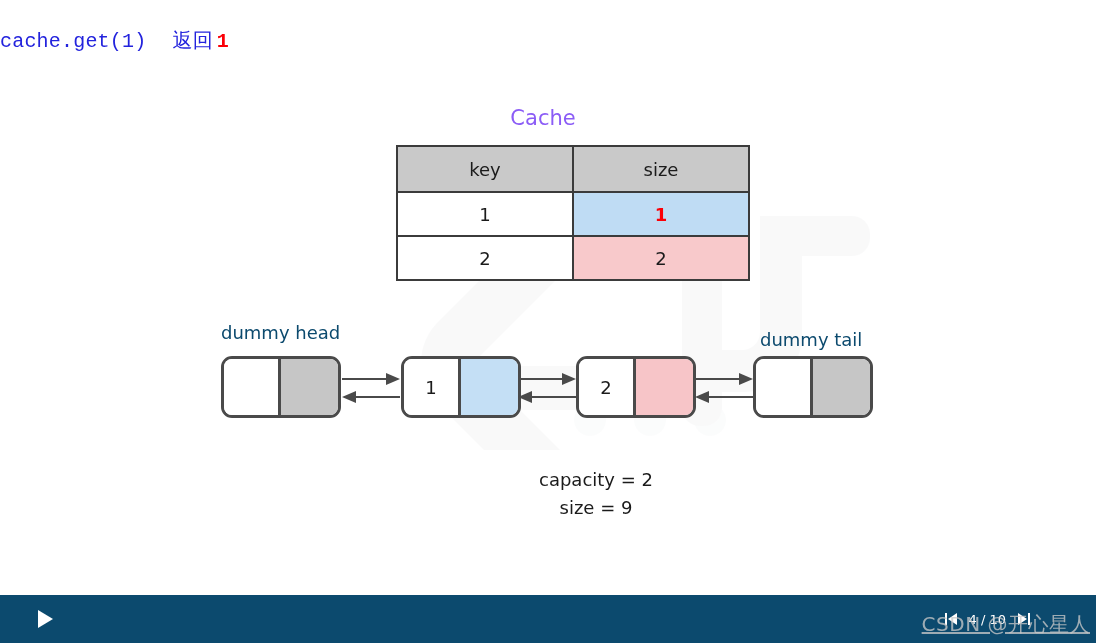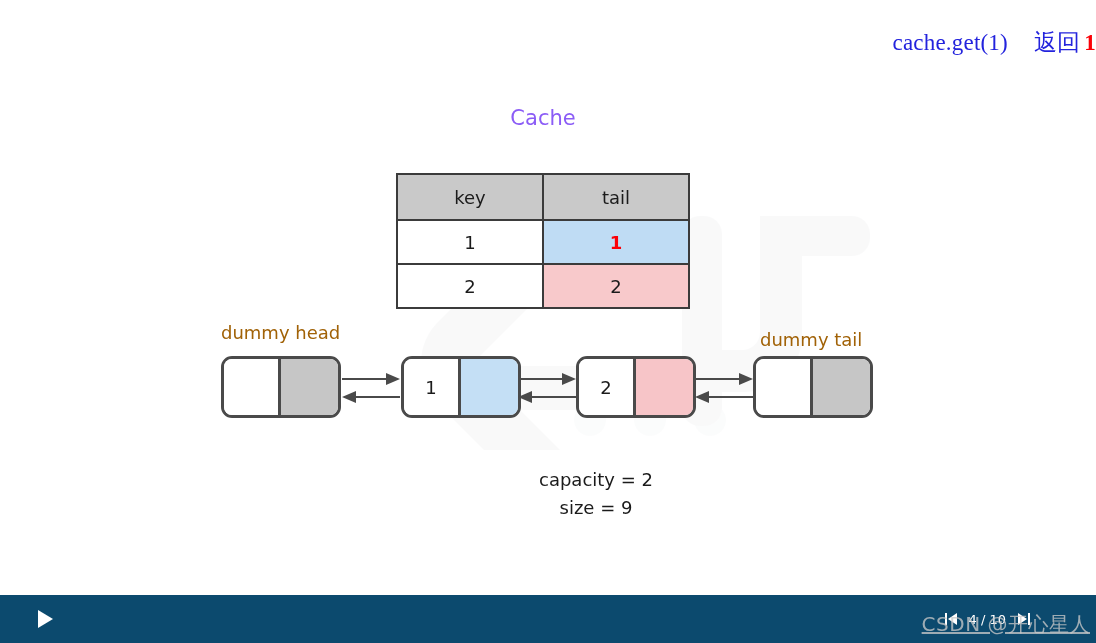--- a/index.html
+++ b/index.html
@@ -28,23 +28,23 @@
     opacity: 0.055;
     pointer-events: none;
   }
 
   
   #title-line {
     position: absolute;
     left: 0;
     top: 27px;
     width: 1096px;
-    text-align: right;
-    font-family: Liberation Serif, serif;
-    font-size: 23px;
+    text-align: left;
+    font-family: Liberation Mono, monospace;
+    font-size: 20px;
     letter-spacing: 0.2px;
     white-space: nowrap;
   }
   #title-line .op {
     color: #2323dd;
   }
   #title-line .gap {
     display: inline-block;
     width: 26px;
   }
@@ -65,24 +65,23 @@
     top: 106px;
     text-align: center;
     font-size: 21px;
     color: #8b5cf6;
     font-family: "DejaVu Sans", sans-serif;
   }
   #cache-table {
     position: absolute;
     left: 396px;
     top: 145px;
-    width: 294px;
+    width: 354px;
     border-collapse: collapse;
     table-layout: fixed;
-    margin-top: 28px;
   }
   #cache-table td {
     border: 2px solid #3b3b3b;
     height: 40px;
     text-align: center;
     vertical-align: middle;
     font-size: 18px;
     color: #1b1b1b;
     font-family: "DejaVu Sans", sans-serif;
   }
@@ -108,21 +107,21 @@
   #list-area {
     position: absolute;
     left: 0;
     top: 316px;
     width: 1096px;
     height: 130px;
   }
   .node-label {
     position: absolute;
     font-size: 18px;
-    color: #a16207;
+    color: #0c4a6e;
     white-space: nowrap;
     font-family: "DejaVu Sans", sans-serif;
   }
   .node {
     position: absolute;
     top: 40px;
     width: 120px;
     height: 62px;
     border: 3px solid #4a4a4a;
     border-radius: 11px;
@@ -263,21 +262,21 @@
   <div id="title-line">
     <span class="op">cache.get(1)</span><span class="gap"></span><span class="ret">返回</span><span class="retval">1</span>
   </div>
 
   <div id="cache-title">Cache</div>
 
   <table id="cache-table">
     <tbody>
       <tr>
         <td class="hdr">key</td>
-        <td class="hdr">tail</td>
+        <td class="hdr">size</td>
       </tr>
       <tr>
         <td class="k">1</td>
         <td class="v-blue red-text">1</td>
       </tr>
       <tr>
         <td class="k">2</td>
         <td class="v-pink">2</td>
       </tr>
     </tbody>

